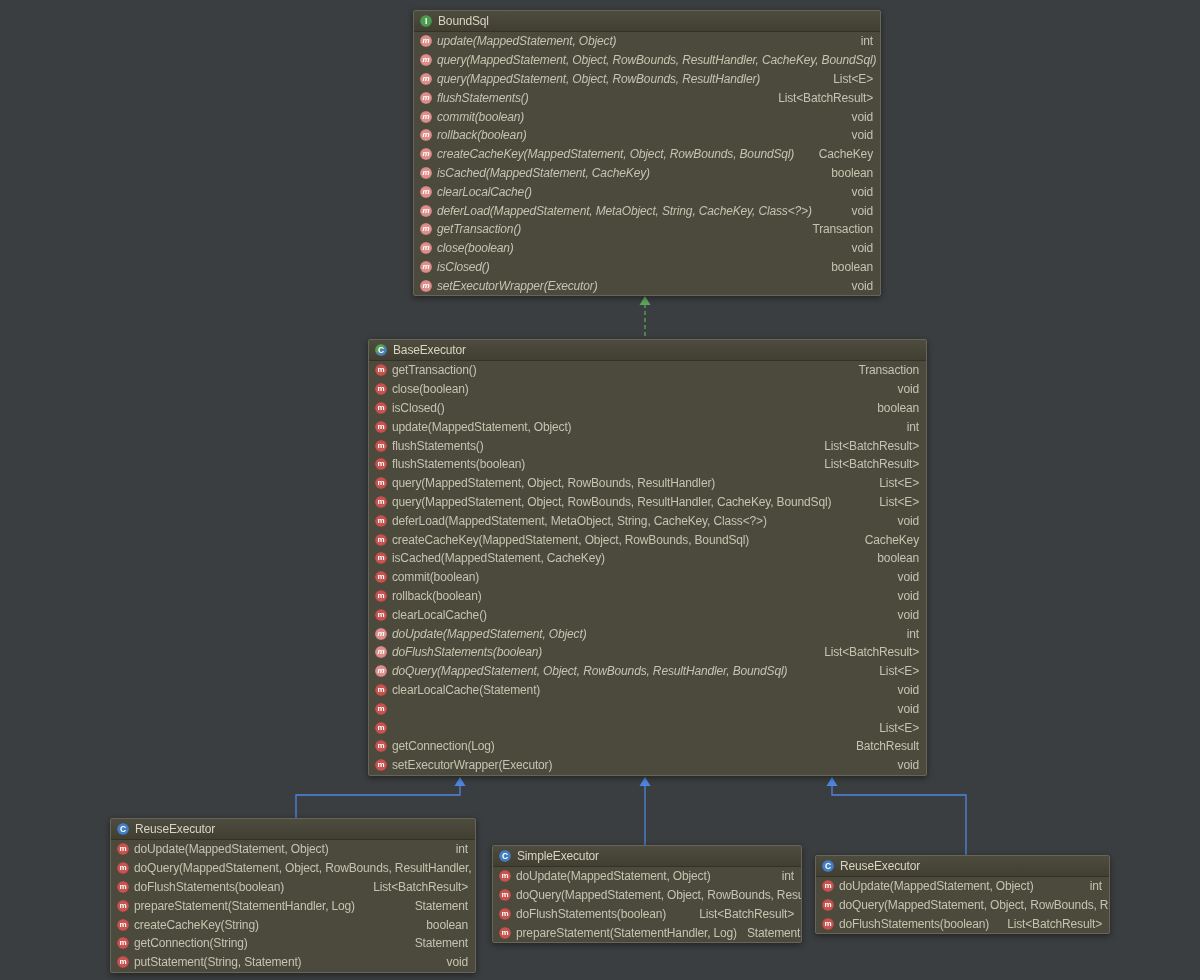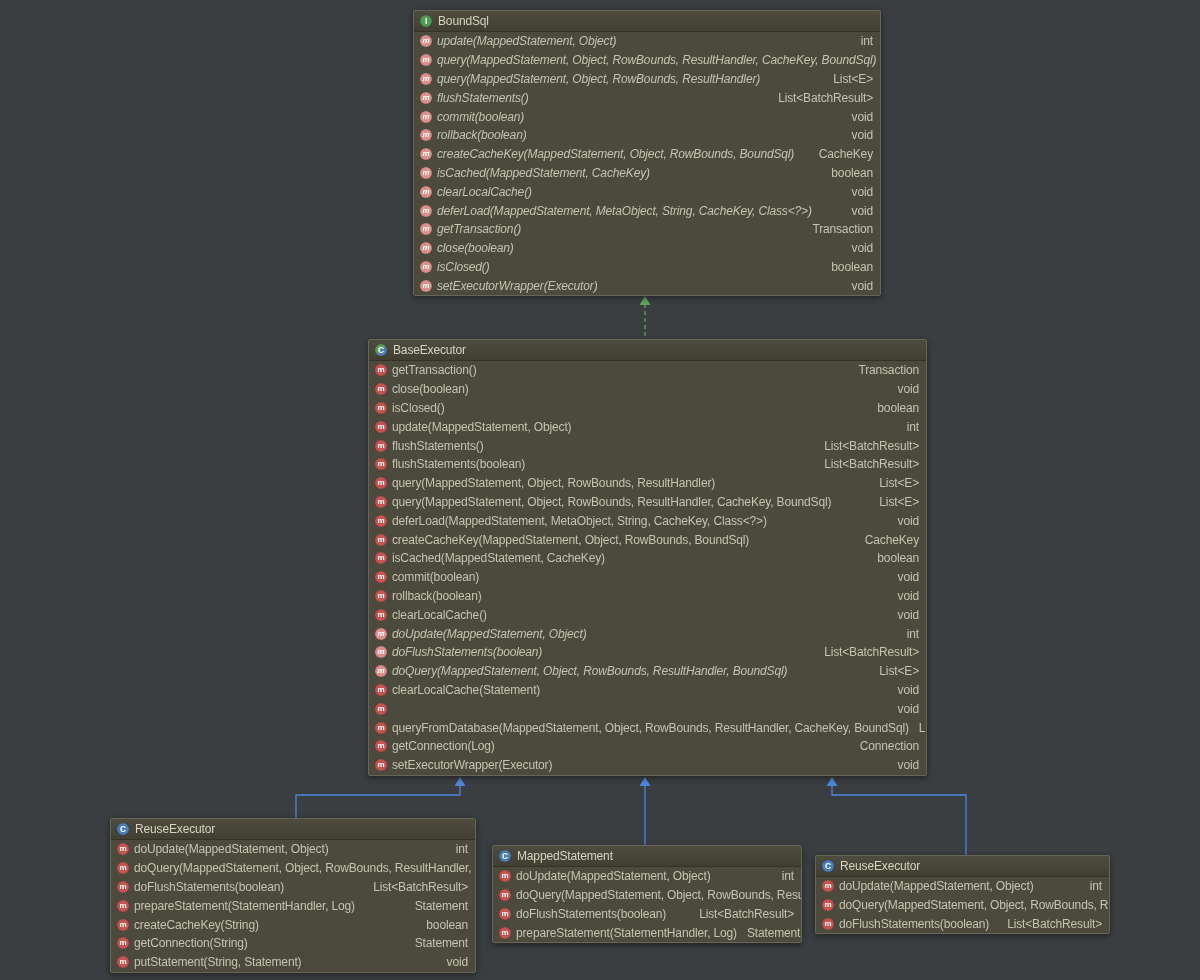--- a/index.html
+++ b/index.html
@@ -227,27 +227,26 @@
         <span class="mini-icon" style="background: rgb(199, 84, 80); font-size: 8px;">m</span>
         <span class="sig">clearLocalCache(Statement)</span>
         <span class="ret">void</span>
       </div>
       <div class="uml-row" style="color: rgb(198, 195, 176);">
         <span class="mini-icon" style="background: rgb(199, 84, 80); font-size: 8px;">m</span>
         <span class="ret">void</span>
       </div>
       <div class="uml-row" style="color: rgb(198, 195, 176);">
         <span class="mini-icon" style="background: rgb(199, 84, 80); font-size: 8px;">m</span>
-        <span class="sig">queryFromDatabase(MappedStatement, Object, RowBounds, ResultHandler, CacheKey, BoundSql)</span>
         <span class="ret">List&lt;E&gt;</span>
       </div>
       <div class="uml-row" style="color: rgb(198, 195, 176);">
         <span class="mini-icon" style="background: rgb(199, 84, 80); font-size: 8px;">m</span>
         <span class="sig">getConnection(Log)</span>
-        <span class="ret">Connection</span>
+        <span class="ret">BatchResult</span>
       </div>
       <div class="uml-row" style="color: rgb(198, 195, 176);">
         <span class="mini-icon" style="background: rgb(199, 84, 80); font-size: 8px;">m</span>
         <span class="sig">setExecutorWrapper(Executor)</span>
         <span class="ret">void</span>
       </div>
     </div>
     <div class="uml-box" style="left: 110px; top: 818px; width: 364px; background: rgb(75, 74, 61); border-color: rgb(102, 101, 87);">
       <div class="uml-header" style="color: rgb(216, 212, 194);">
         <span class="mini-icon" style="background: rgb(70, 127, 192);">C</span>
@@ -284,21 +283,21 @@
       </div>
       <div class="uml-row" style="color: rgb(198, 195, 176);">
         <span class="mini-icon" style="background: rgb(199, 84, 80); font-size: 8px;">m</span>
         <span class="sig">putStatement(String, Statement)</span>
         <span class="ret">void</span>
       </div>
     </div>
     <div class="uml-box" style="left: 492px; top: 845px; width: 308px; background: rgb(75, 74, 61); border-color: rgb(102, 101, 87);">
       <div class="uml-header" style="color: rgb(216, 212, 194);">
         <span class="mini-icon" style="background: rgb(70, 127, 192);">C</span>
-        <span class="uml-title">MappedStatement</span>
+        <span class="uml-title">SimpleExecutor</span>
       </div>
       <div class="uml-row" style="color: rgb(198, 195, 176);">
         <span class="mini-icon" style="background: rgb(199, 84, 80); font-size: 8px;">m</span>
         <span class="sig">doUpdate(MappedStatement, Object)</span>
         <span class="ret">int</span>
       </div>
       <div class="uml-row" style="color: rgb(198, 195, 176);">
         <span class="mini-icon" style="background: rgb(199, 84, 80); font-size: 8px;">m</span>
         <span class="sig">doQuery(MappedStatement, Object, RowBounds, ResultHandler, BoundSql)</span>
       </div>

